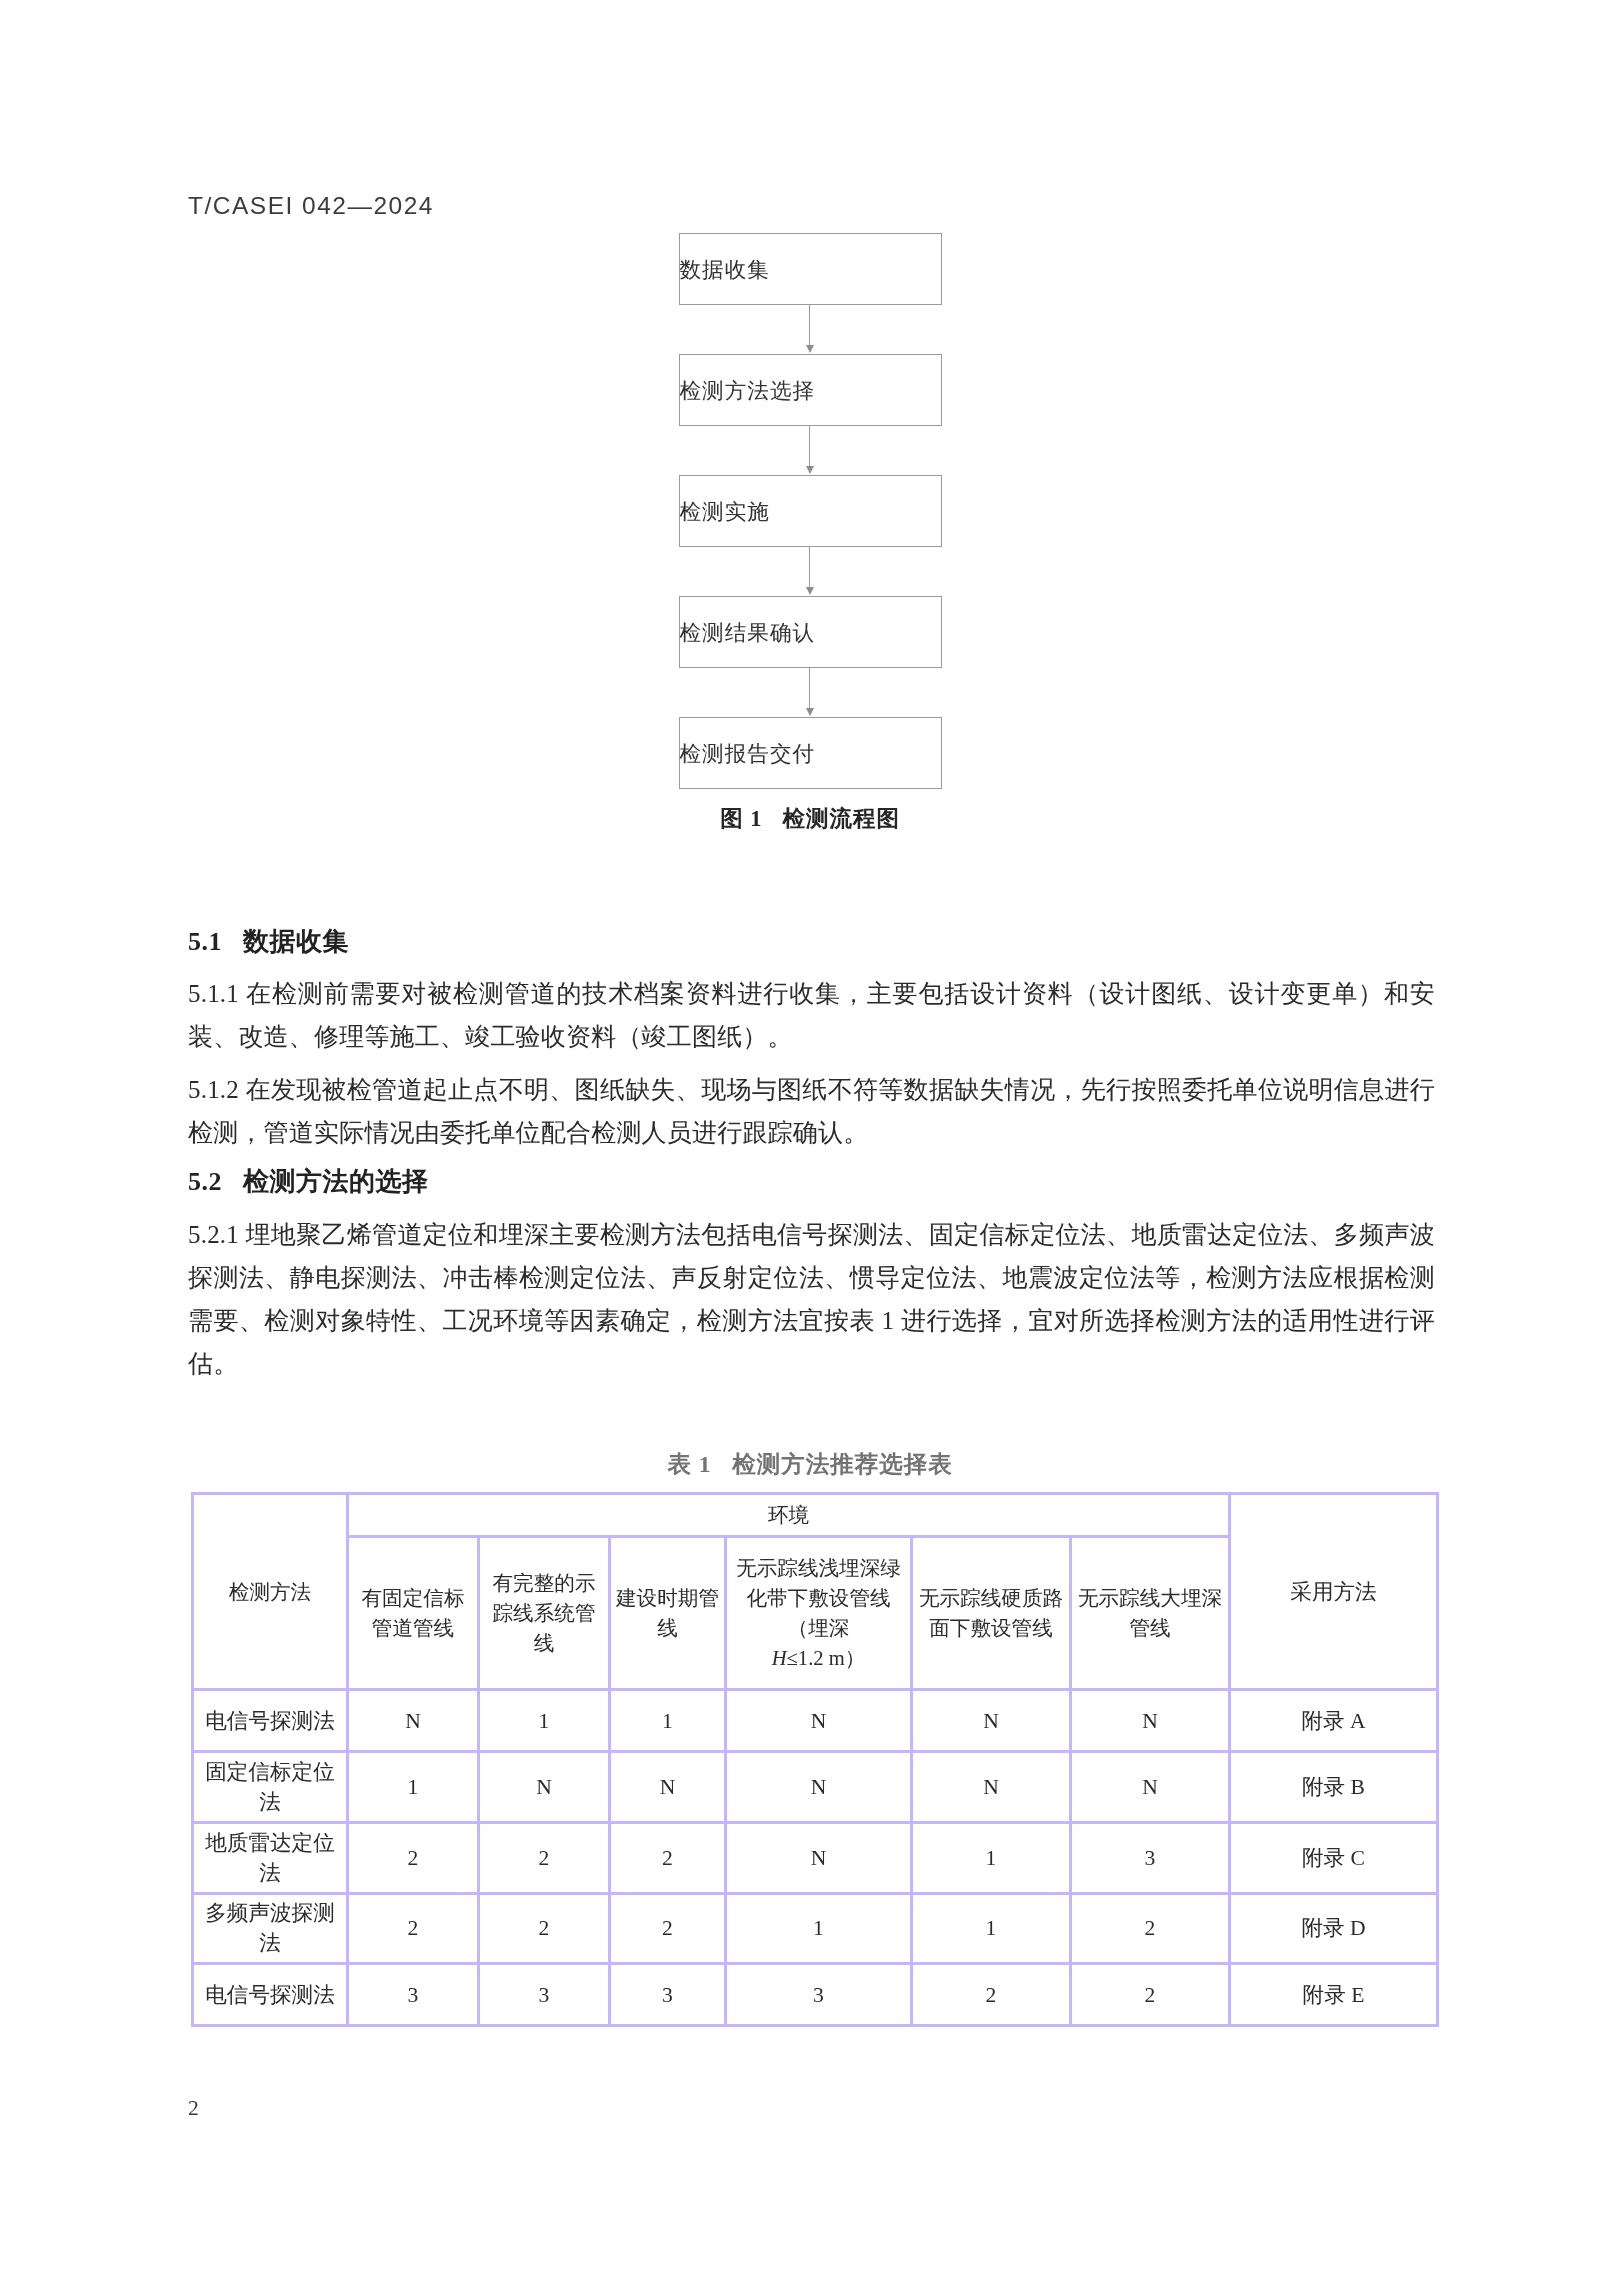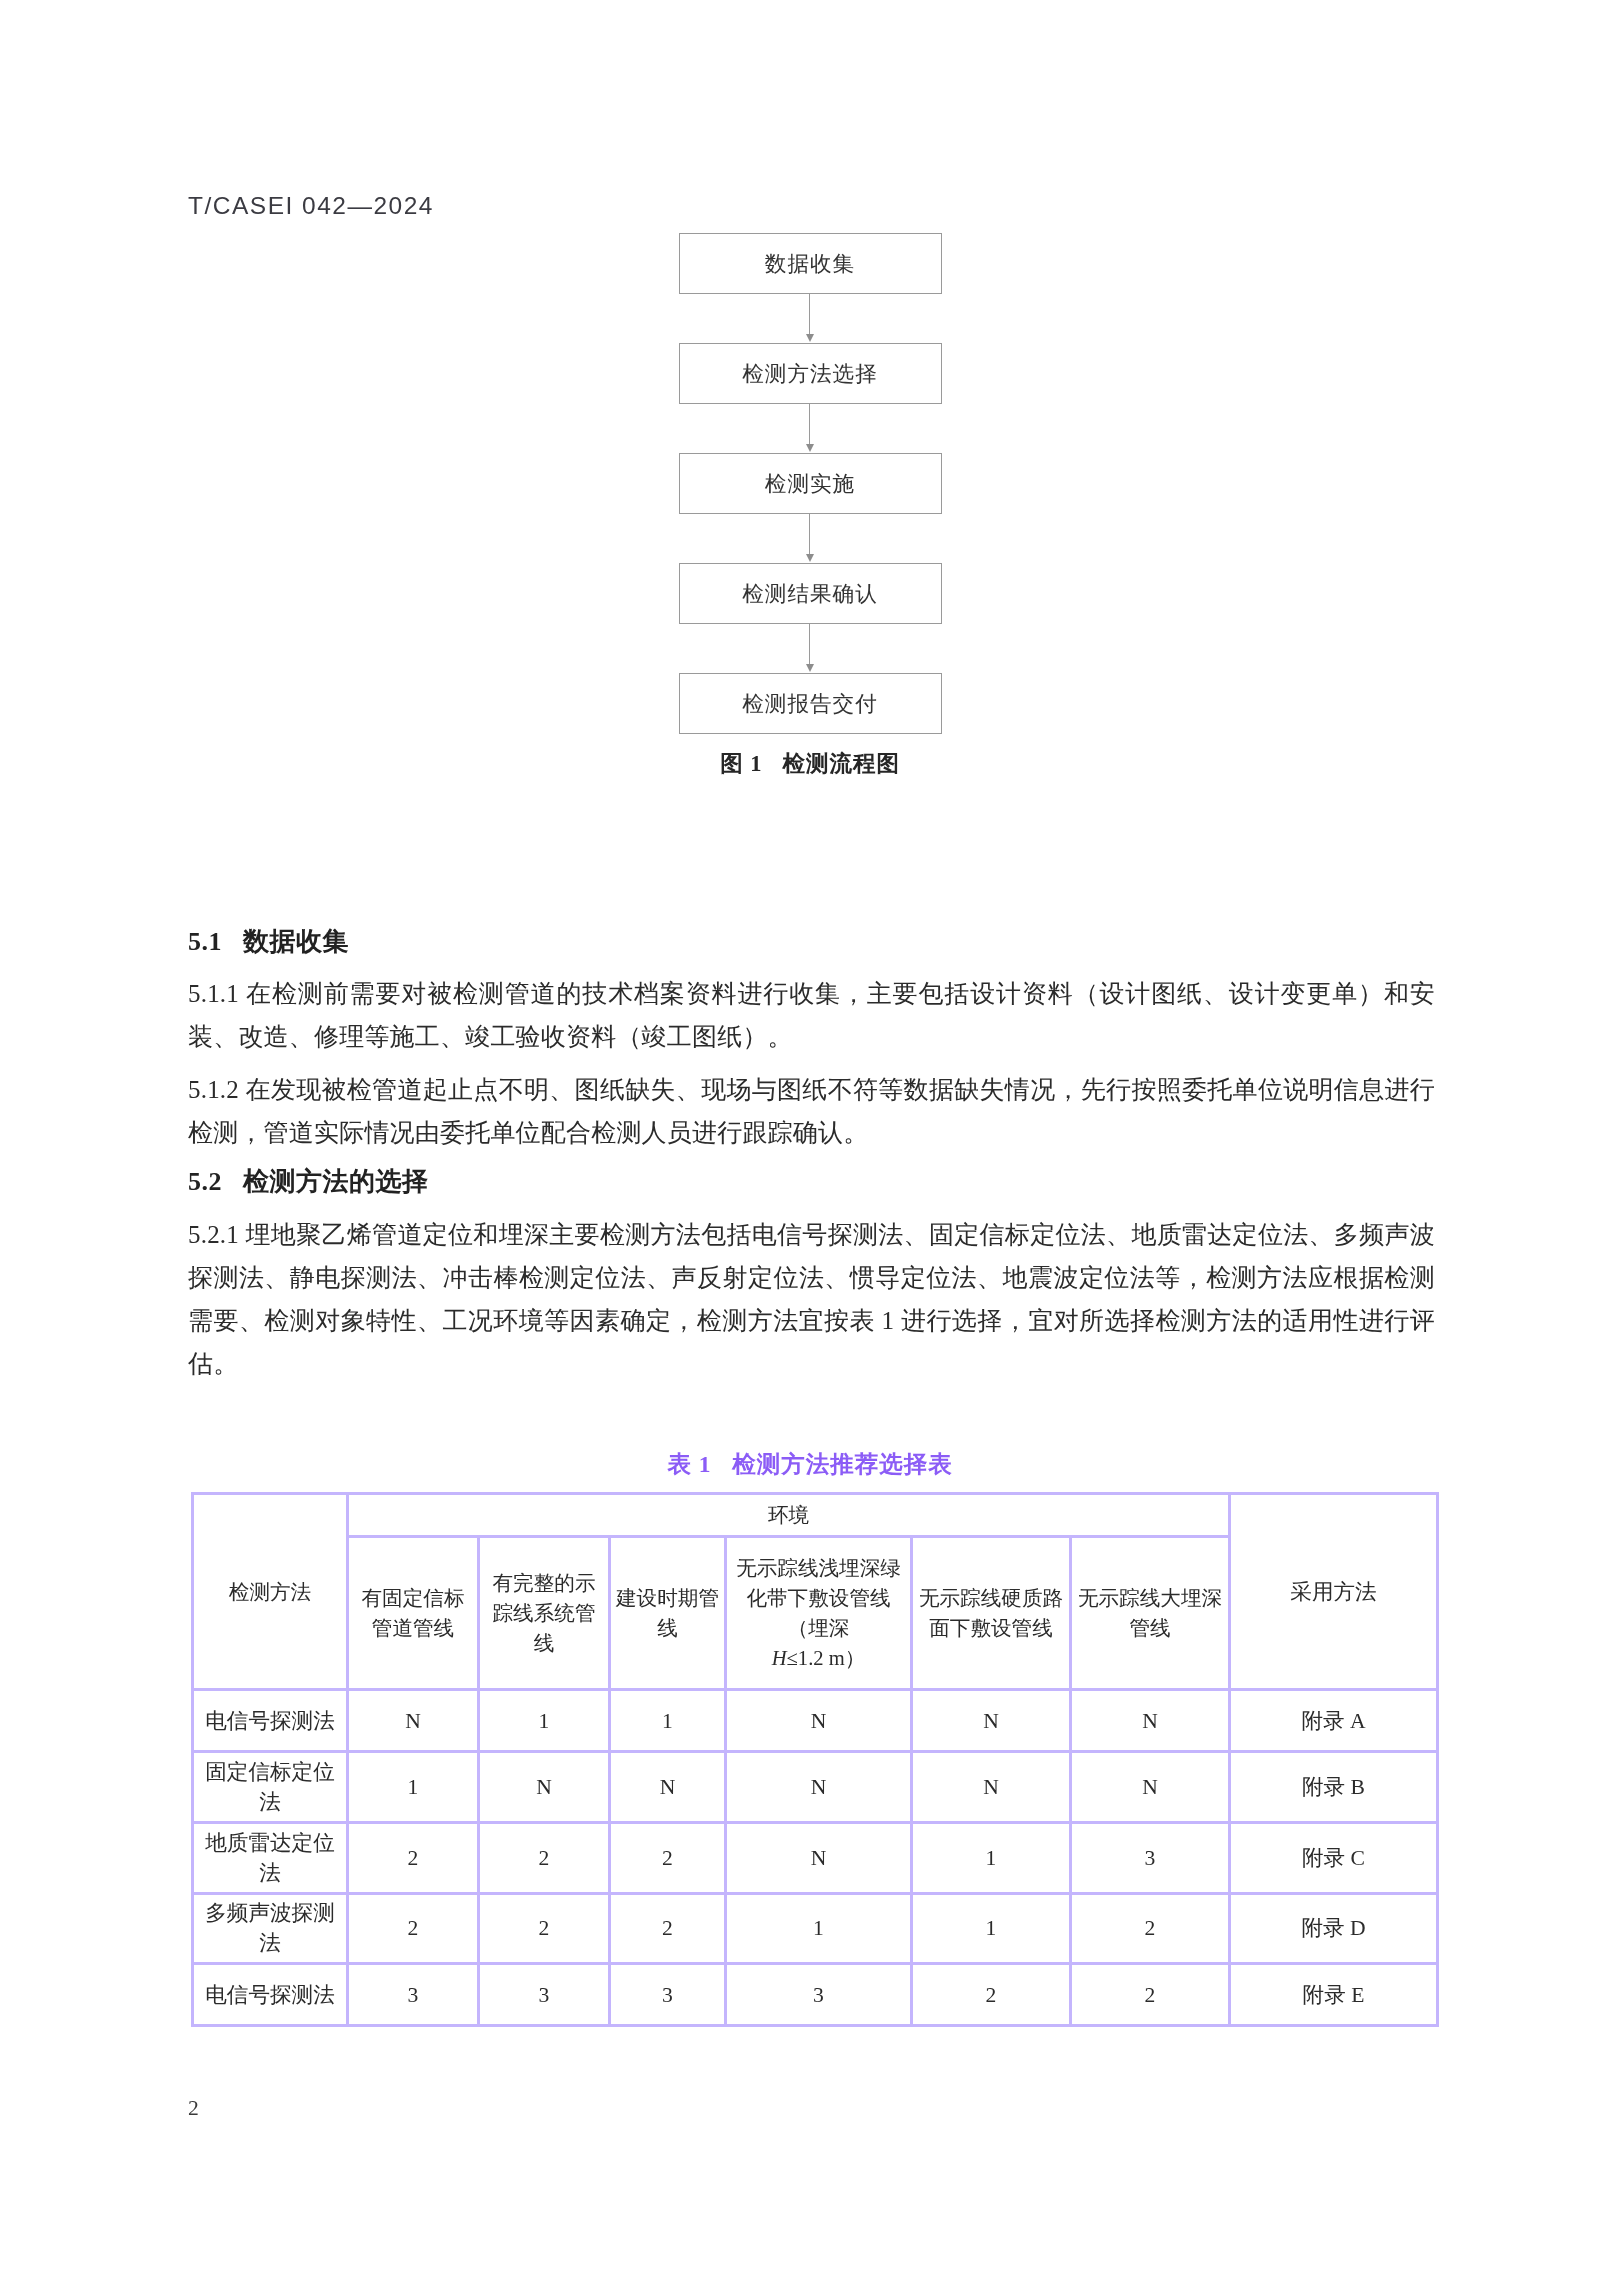--- a/index.html
+++ b/index.html
@@ -37,26 +37,26 @@
     position: absolute;
     left: 0;
     top: 233px;
     width: 1620px;
     display: flex;
     flex-direction: column;
     align-items: center;
   }
   .flow-box {
     width: 263px;
-    height: 61px;
+    height: 72px;
     border: 1px solid #9a9a9a;
     background: #ffffff;
     display: flex;
     align-items: center;
-    justify-content: center;
+    justify-content: flex-start;
     font-size: 21.6px;
     letter-spacing: 1px;
     color: #333;
     box-sizing: border-box;
   }
   .flow-arrow {
     width: 2px;
     height: 49px;
     position: relative;
     background: transparent;
@@ -129,21 +129,21 @@
   
   .table-caption {
     position: absolute;
     left: 0;
     top: 1448px;
     width: 1620px;
     text-align: center;
     font-size: 23.5px;
     font-weight: bold;
     letter-spacing: 1px;
-    color: #8b5cf6;
+    color: #737373;
     white-space: pre;
   }
   table.method-table {
     position: absolute;
     left: 191px;
     top: 1492px;
     width: 1245px;
     border-collapse: collapse;
     table-layout: fixed;
     font-size: 20.6px;

